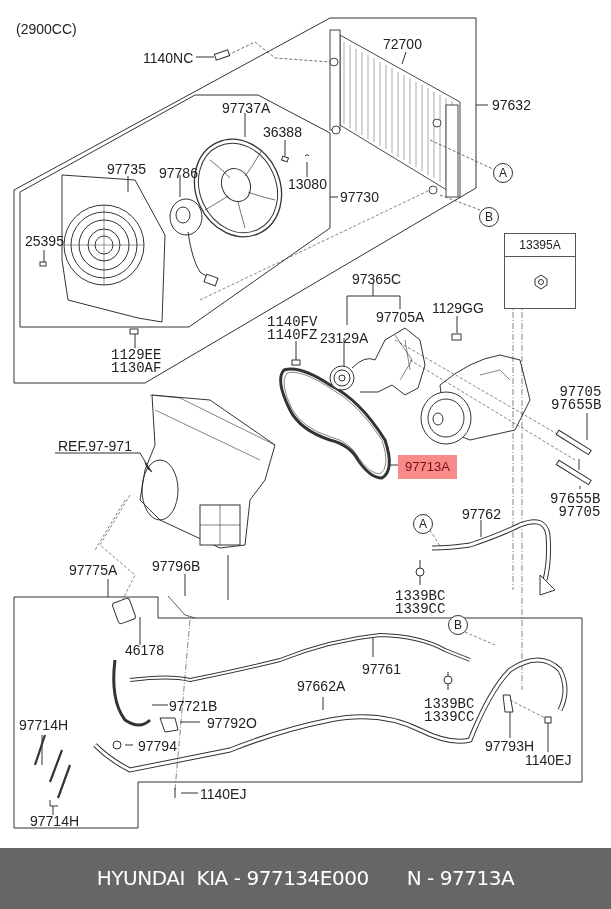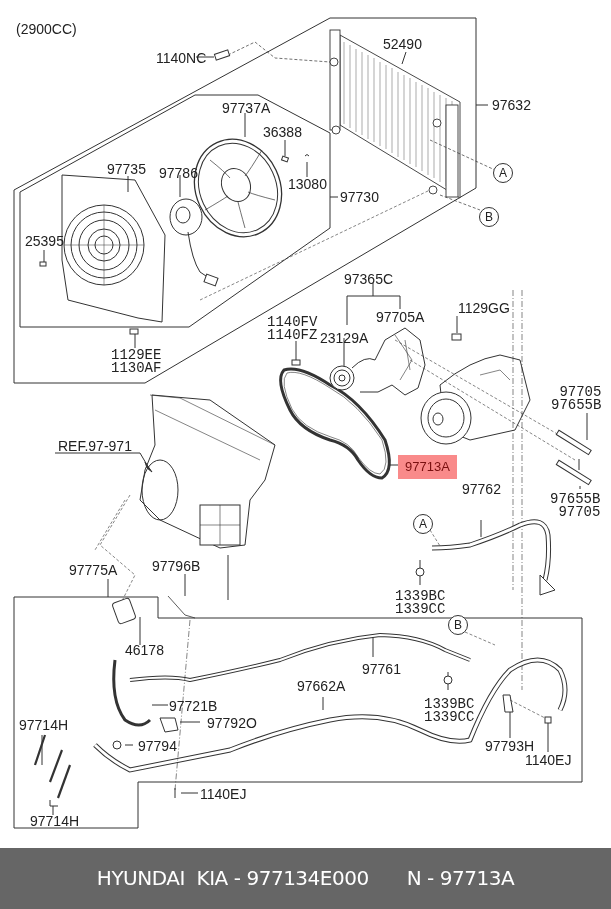--- a/index.html
+++ b/index.html
@@ -216,60 +216,67 @@
     <line x1="181" y1="793" x2="198" y2="793"></line>
 
     <path d="M503,695 L510,695 L513,712 L505,712 Z" fill="#fff"></path>
     <line x1="510" y1="712" x2="510" y2="738"></line>
     <line x1="548" y1="722" x2="548" y2="752"></line>
     <rect x="545" y="717" width="6" height="6" fill="#fff"></rect>
     <path d="M510,700 L545,718" stroke-dasharray="3,2" stroke-width="0.6"></path>
   </svg>
 
   <div class="lbl" style="left:16px;top:22px">(2900CC)</div>
-  <div class="lbl" style="left:156px;top:51px">1140NC</div>
-  <div class="lbl" style="left:383px;top:37px">52490</div>
+  <div class="lbl" style="left:143px;top:51px">1140NC</div>
+  <div class="lbl" style="left:383px;top:37px">72700</div>
   <div class="lbl" style="left:492px;top:98px">97632</div>
   <div class="lbl" style="left:222px;top:101px">97737A</div>
   <div class="lbl" style="left:263px;top:125px">36388</div>
   <div class="lbl" style="left:107px;top:162px">97735</div>
   <div class="lbl" style="left:159px;top:166px">97786</div>
   <div class="lbl" style="left:288px;top:177px">13080</div>
   <div class="lbl" style="left:340px;top:190px">97730</div>
   <div class="lbl" style="left:25px;top:234px">25395</div>
   <div class="lbl two" style="left:111px;top:349px">
     <div>1129EE</div>
     <div>1130AF</div>
   </div>
 
   <div class="circ" style="left:493px;top:163px">A</div>
   <div class="circ" style="left:479px;top:207px">B</div>
 
-
-  <div class="lbl" style="left:344px;top:272px">97365C</div>
+  <div class="box13395">
+    <div class="hd">13395A</div>
+    <svg width="70" height="50">
+      <polygon points="30,22 36,18 42,22 42,28 36,32 30,28" fill="#fff" stroke="#333"></polygon>
+      <circle cx="36" cy="25" r="2.5" fill="none" stroke="#333"></circle>
+    </svg>
+  </div>
+
+  <div class="lbl" style="left:352px;top:272px">97365C</div>
   <div class="lbl two" style="left:267px;top:316px">
     <div>1140FV</div>
     <div>1140FZ</div>
   </div>
   <div class="lbl" style="left:376px;top:310px">97705A</div>
-  <div class="lbl" style="left:458px;top:301px">1129GG</div>
+  <div class="lbl" style="left:432px;top:301px">1129GG</div>
   <div class="lbl" style="left:320px;top:331px">23129A</div>
   <div class="lbl two" style="left:551px;top:386px">
     <div style="text-align:right">97705</div>
     <div>97655B</div>
   </div>
   <div class="highlight" style="left:398px;top:455px">97713A</div>
   <div class="lbl two" style="left:550px;top:493px">
     <div>97655B</div>
     <div style="text-align:right">97705</div>
   </div>
 
   <div class="lbl" style="left:58px;top:439px">REF.97-971</div>
   <div class="circ" style="left:413px;top:514px">A</div>
-  <div class="lbl" style="left:462px;top:482px">97762</div>
+  <div class="lbl" style="left:462px;top:507px">97762</div>
   <div class="lbl two" style="left:395px;top:590px">
     <div>1339BC</div>
     <div>1339CC</div>
   </div>
 
   <div class="lbl" style="left:69px;top:563px">97775A</div>
   <div class="lbl" style="left:152px;top:559px">97796B</div>
   <div class="circ" style="left:448px;top:615px">B</div>
   <div class="lbl" style="left:125px;top:643px">46178</div>
   <div class="lbl" style="left:362px;top:662px">97761</div>

